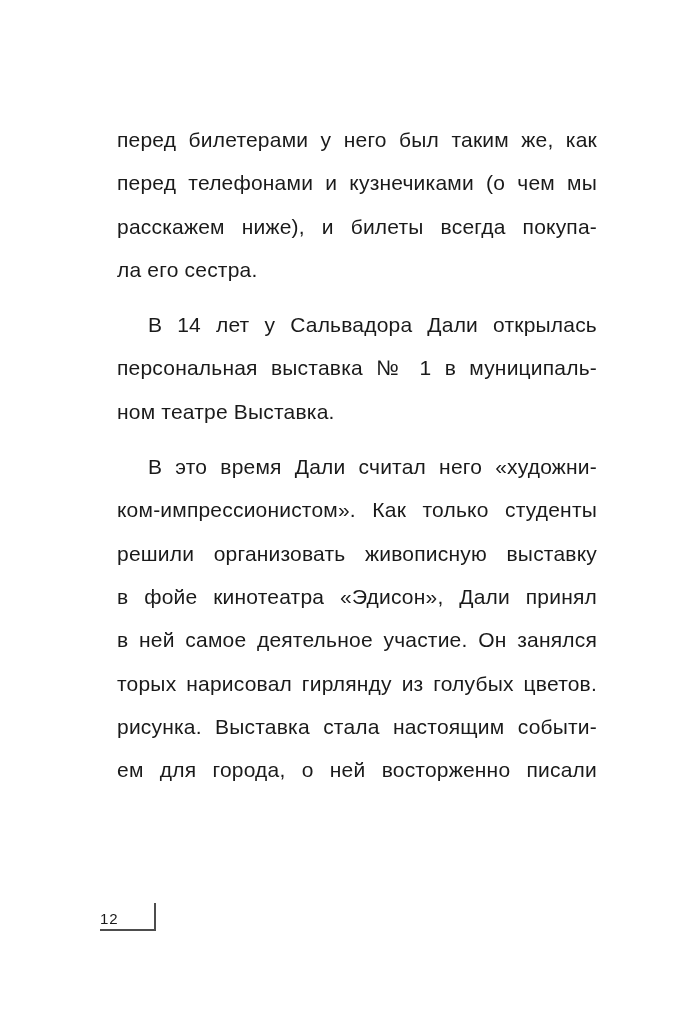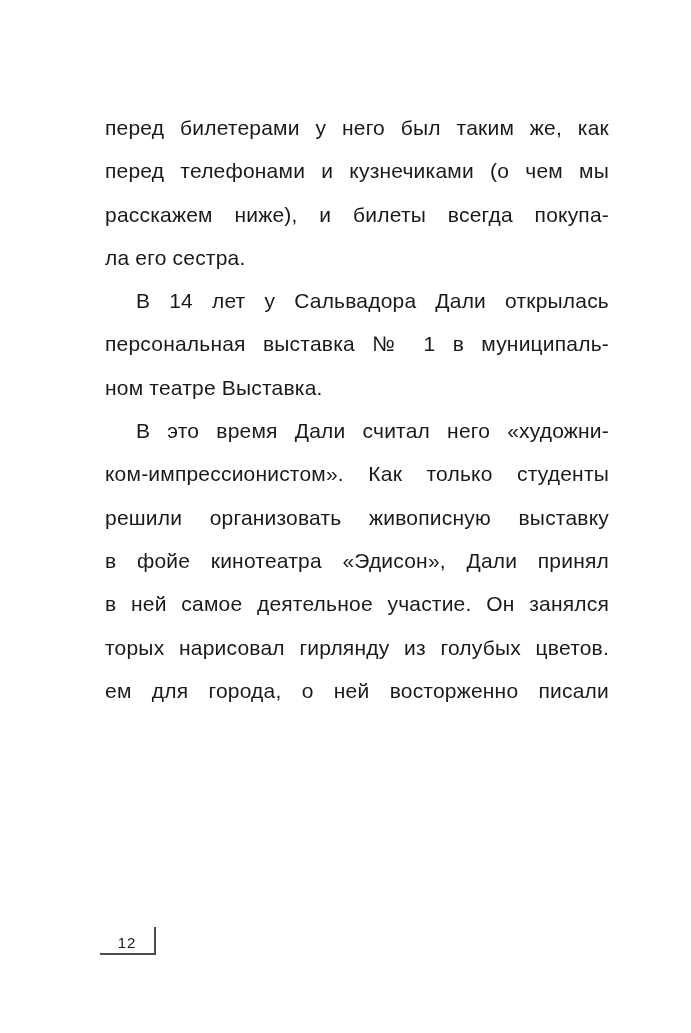--- a/index.html
+++ b/index.html
@@ -20,21 +20,21 @@
     left: 105px;
     top: 106px;
     width: 504px;
     font-size: 21px;
     line-height: 43.3px;
     color: #1a1a1a;
     letter-spacing: 0.2px;
     font-weight: 400;
   }
   .para {
-    margin: 0;
+    margin: 12px;
     padding: 0;
   }
   .line {
     display: block;
     white-space: nowrap;
   }
   .line.j {
     white-space: normal;
     text-align: justify;
     text-align-last: justify;
@@ -43,28 +43,27 @@
   .line.indent {
     text-indent: 31px;
   }
   .line.last {
     text-align: right;
     text-align-last: left;
   }
   .pagenum-box {
     position: absolute;
     left: 100px;
-    top: 927px;
+    top: 903px;
     width: 56px;
     height: 28px;
     border-right: 2px solid #4d4d4d;
     border-bottom: 2px solid #4d4d4d;
     display: flex;
     align-items: flex-end;
-    justify-content: center;
     box-sizing: border-box;
     padding-bottom: 3px;
   }
   .pagenum {
     font-size: 15px;
     color: #1a1a1a;
     letter-spacing: 1px;
     line-height: 1;
   }
 </style>
@@ -88,20 +87,21 @@
       <span class="line last">ном театре Выставка.</span>
     </div>
 
     <div class="para">
       <span class="line j indent">В это время Дали считал него «художни-</span>
       <span class="line j">ком-импрессионистом». Как только студенты</span>
       <span class="line j">решили организовать живописную выставку</span>
       <span class="line j">в фойе кинотеатра «Эдисон», Дали принял</span>
       <span class="line j">в ней самое деятельное участие. Он занялся</span>
       <span class="line j">торых нарисовал гирлянду из голубых цветов.</span>
+      <span class="line j">рисунка. Выставка стала настоящим событи-</span>
       <span class="line j">ем для города, о ней восторженно писали</span>
     </div>
 
   </main>
 
   <div class="pagenum-box">
     <span class="pagenum">12</span>
   </div>
 
 </div>

